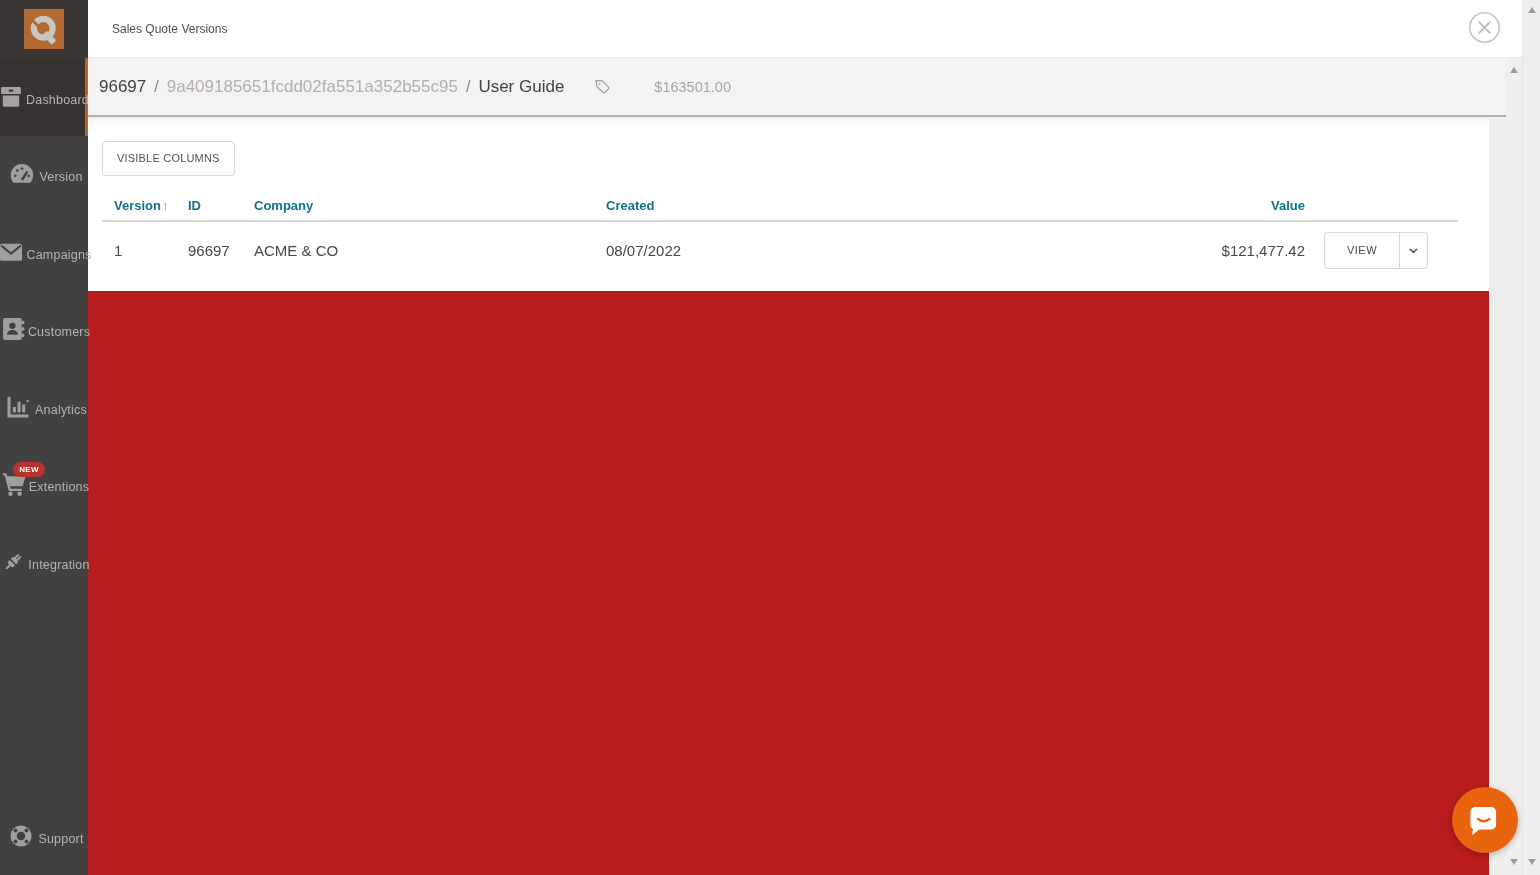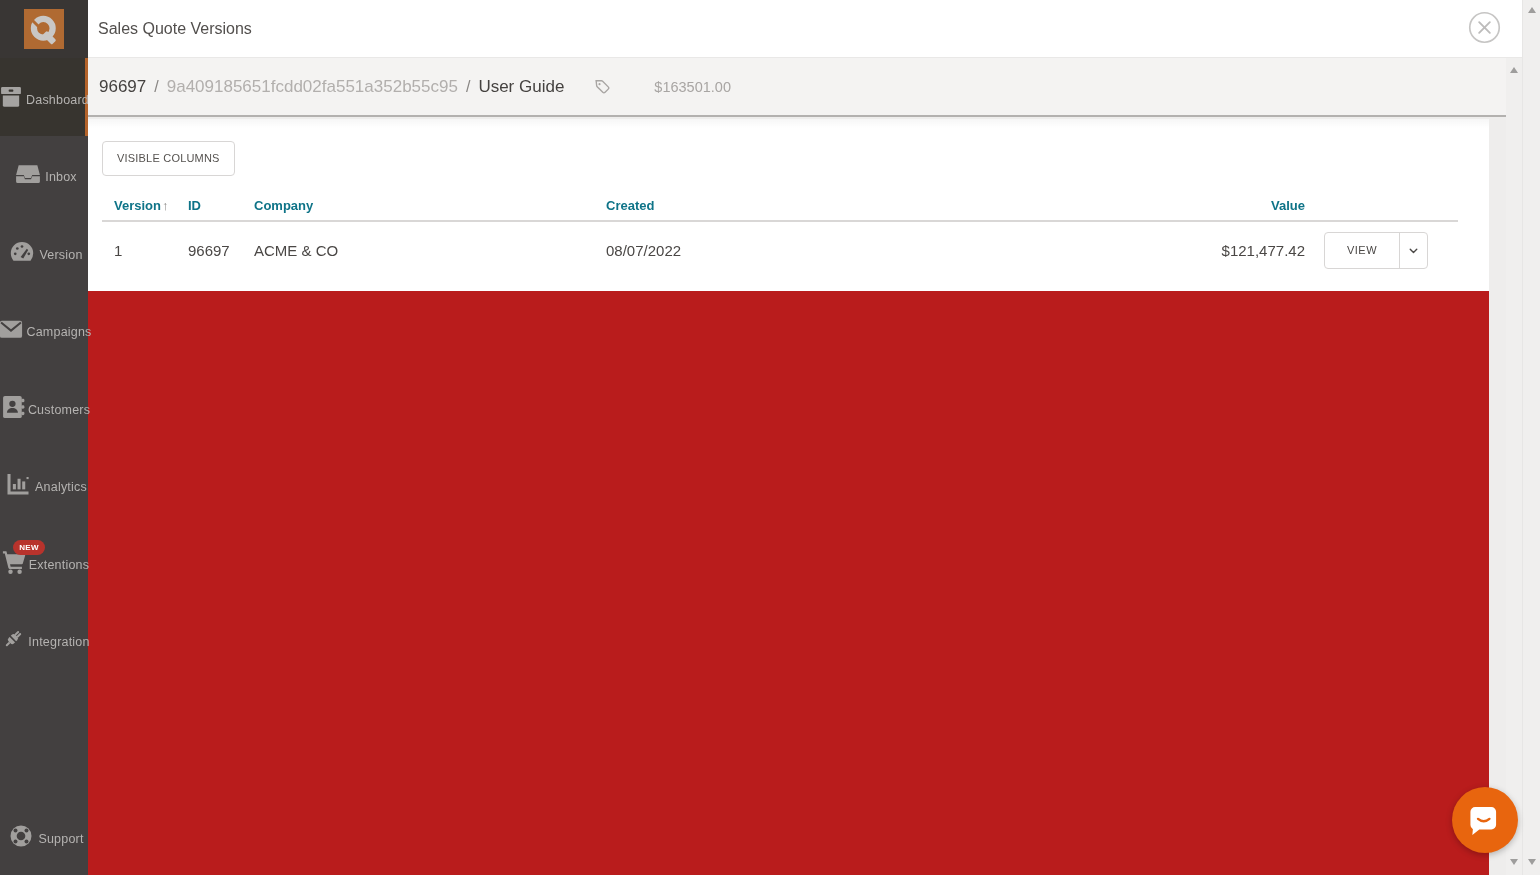--- a/index.html
+++ b/index.html
@@ -14,21 +14,21 @@
   .nav-item.active { background:#37342f; border-right:3px solid #b4632a; }
   .nav-icon { width:34px; height:30px; display:flex; align-items:center; justify-content:center; position:relative; }
   .nav-label { margin-top:6px; font-size:12.5px; color:#b5b3b1; letter-spacing:.2px; }
   .nav-badge { position:absolute; top:-7px; right:-16px; background:#b8332c; color:#fff; font-size:8px; font-weight:bold;
     padding:3px 6px; border-radius:9px; letter-spacing:.3px; }
   .support-item { position:absolute; bottom:0; left:0; width:100%; height:78px; }
 
   
   .header { position:fixed; left:88px; top:0; width:1434px; height:58px; background:#ffffff; z-index:4;
     display:flex; align-items:center; border-bottom:1px solid #e9e8e7; }
-  .page-title { font-size:16px; color:#524f4d; padding-left:10px; }
+  .page-title { font-size:12px; color:#524f4d; padding-left:24px; }
   .close-btn { position:absolute; right:21px; top:11px; width:33px; height:33px; cursor:pointer; }
 
   
   .breadcrumb-bar { position:fixed; left:88px; top:58px; width:1418px; height:59px; background:#f4f3f2;
     border-bottom:2px solid #b3b1af; display:flex; align-items:center; padding-left:11px; z-index:3; }
   .crumb { font-size:17px; }
   .crumb.dark { color:#454240; }
   .crumb.hash { color:#b2afad; }
   .crumb-sep { font-size:16px; color:#8a8785; margin:0 8px; }
   .tag-group { display:flex; align-items:center; margin-left:30px;gap:36px; }
@@ -89,29 +89,20 @@
     <span class="nav-icon">
       <svg width="30" height="28" viewBox="0 0 24 24" fill="#a5a3a1">
         <rect x="3.5" y="3.5" width="17" height="6" rx="1"></rect>
         <rect x="10" y="5.6" width="4" height="1.8" rx="0.6" fill="#37342f"></rect>
         <path d="M5 10.8h14v8.2a1.4 1.4 0 0 1-1.4 1.4H6.4A1.4 1.4 0 0 1 5 19z"></path>
       </svg>
     </span>
     <span class="nav-label">Dashboard</span>
   </div>
 
-  <div class="nav-item">
-    <span class="nav-icon">
-      <svg width="30" height="28" viewBox="0 0 24 24" fill="#a19f9d">
-        <path d="M4 4.5h16l2.2 8.3h-6.6l-1 2.6H9.4l-1-2.6H1.8z"></path>
-        <path d="M1.8 14h6.6l1 2.6h5.2l1-2.6h6.6v4.5a1.3 1.3 0 0 1-1.3 1.3H3.1a1.3 1.3 0 0 1-1.3-1.3z"></path>
-      </svg>
-    </span>
-    <span class="nav-label">Inbox</span>
-  </div>
 
   <div class="nav-item">
     <span class="nav-icon">
       <svg width="30" height="28" viewBox="0 0 24 24" fill="#a19f9d">
         <path d="M12 3.5a9.6 9.6 0 0 0-9.6 9.6c0 2.4.9 4.6 2.3 6.3h14.6a9.55 9.55 0 0 0 2.3-6.3A9.6 9.6 0 0 0 12 3.5z"></path>
         <circle cx="6.2" cy="13.6" r="1.15" fill="#434040"></circle>
         <circle cx="8" cy="9" r="1.15" fill="#434040"></circle>
         <circle cx="12" cy="7.3" r="1.15" fill="#434040"></circle>
         <circle cx="17.8" cy="13.6" r="1.15" fill="#434040"></circle>
         <path d="M10.8 16.2l5.3-7 1.2 1-4.2 7.3z" fill="#434040"></path>

